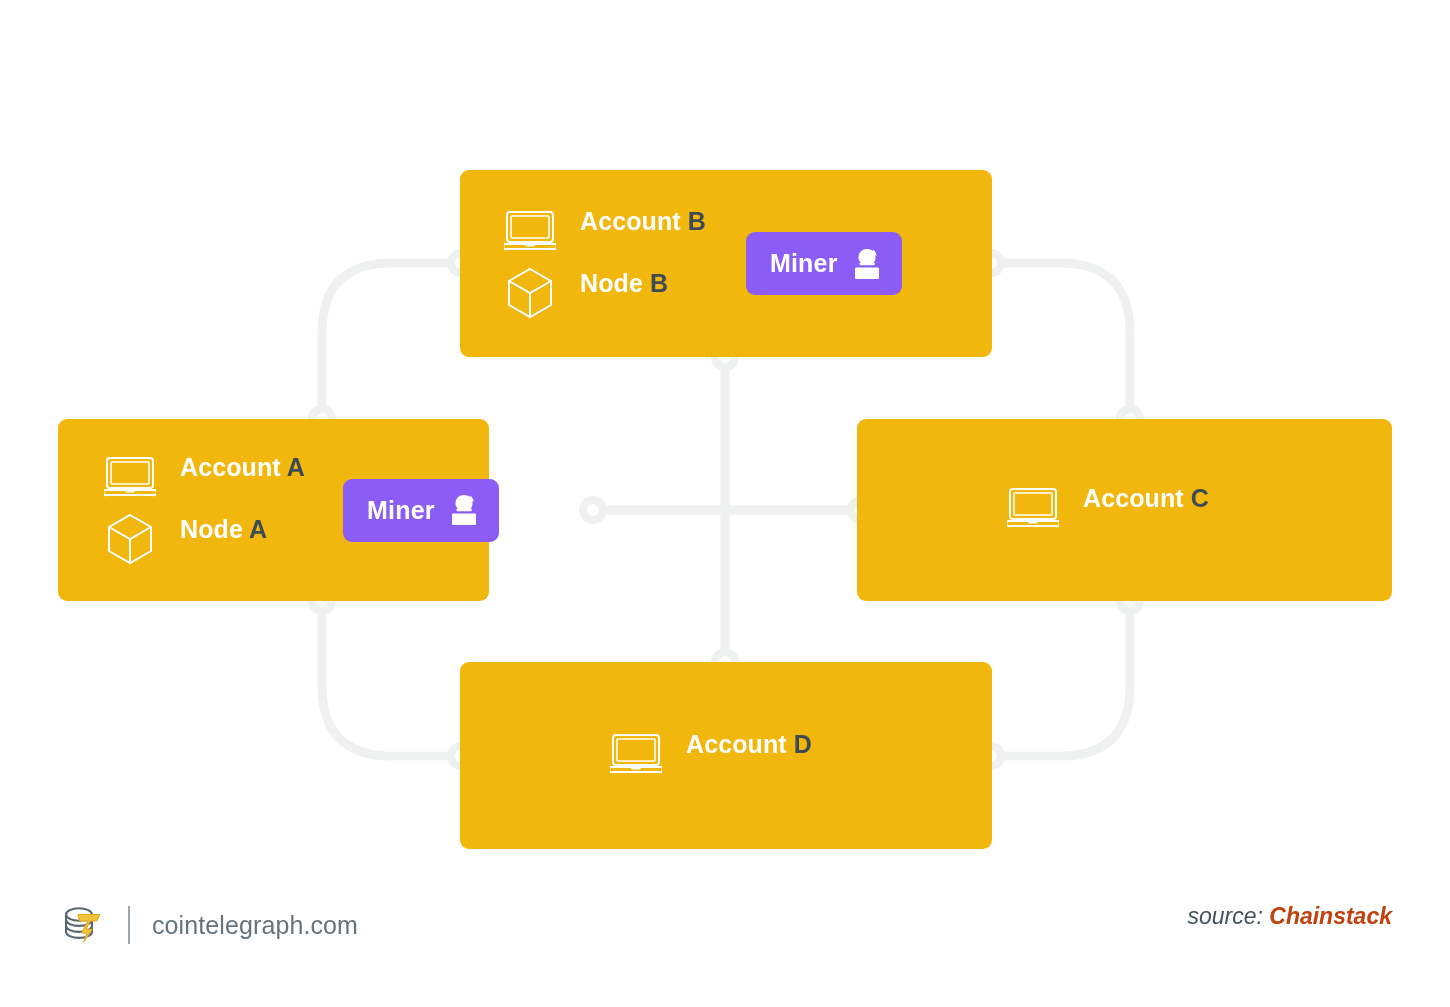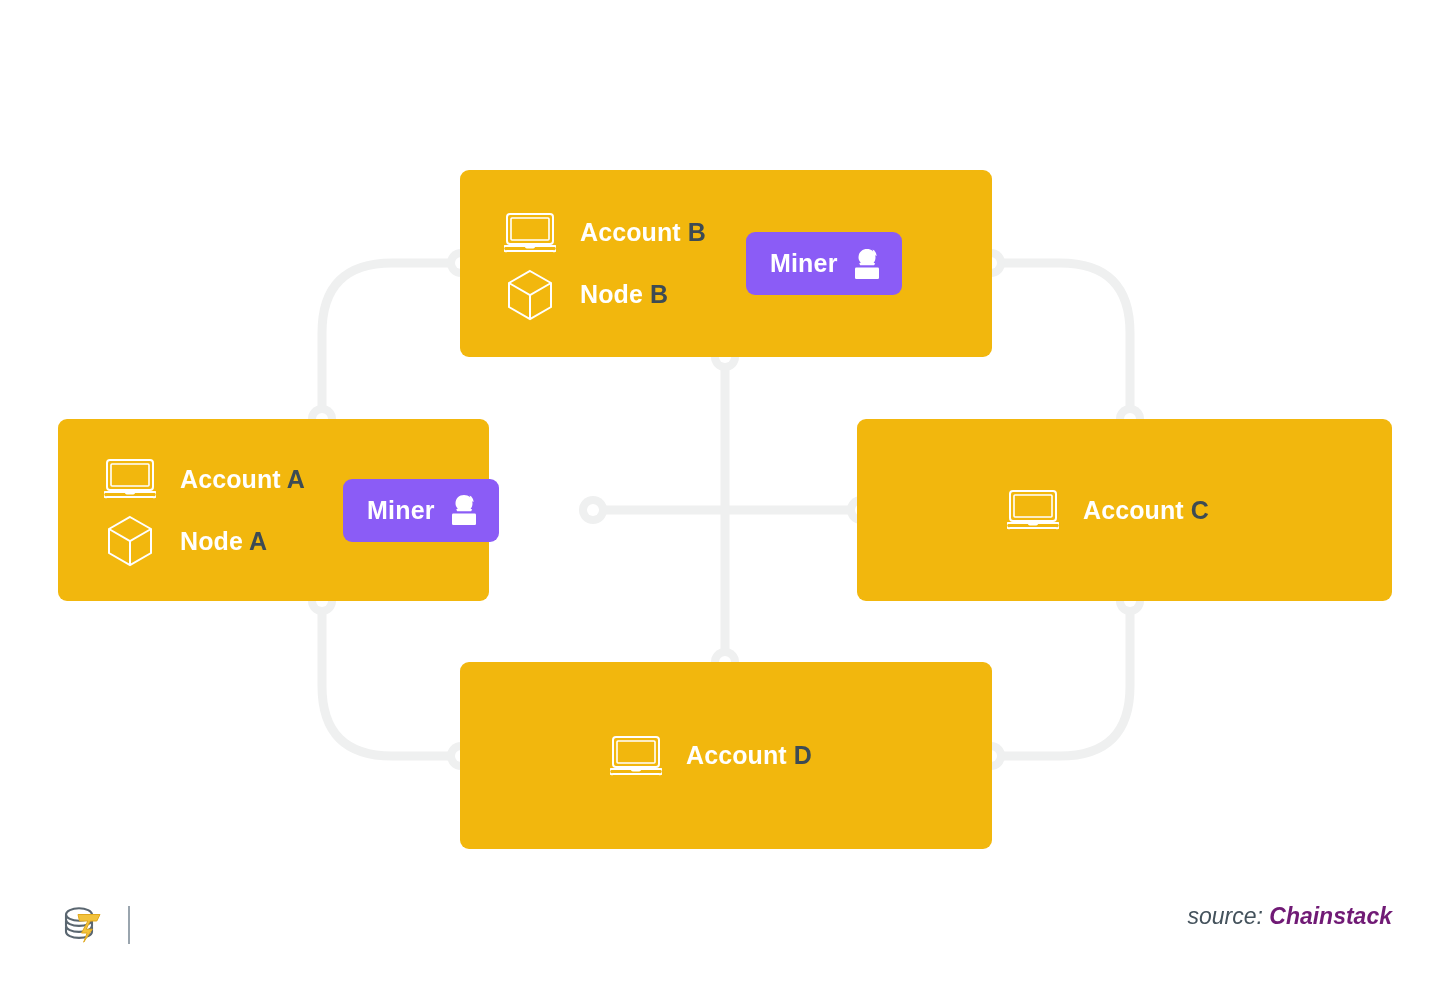--- a/index.html
+++ b/index.html
@@ -63,21 +63,21 @@
   }
 
   .rows {
     display: flex;
     flex-direction: column;
     gap: 10px;
   }
 
   .row {
     display: flex;
-    align-items: center;
+    align-items: flex-start;
     gap: 22px;
     height: 52px;
   }
 
   .icon-slot {
     width: 56px;
     height: 48px;
     display: flex;
     align-items: center;
     justify-content: center;
@@ -152,21 +152,21 @@
   #footer-right {
     position: absolute;
     right: 58px;
     top: 8px;
     font-size: 23px;
     font-style: italic;
     color: #44525C;
   }
   #footer-right .src-name {
     font-weight: bold;
-    color: #701a75;
+    color: #c2410c;
   }
 </style>
 </head>
 <body>
 
 <div id="canvas">
 
 
   <svg id="connectors" viewBox="0 0 1450 1007" width="1450" height="1007">
     <g fill="none" stroke="#EFF0F0" stroke-width="9" stroke-linecap="round">
@@ -373,20 +373,21 @@
           <g fill="none" stroke="#5A6670" stroke-width="2.1">
             <ellipse cx="19" cy="12.5" rx="13" ry="6.2"></ellipse>
             <path d="M6 12.5 v5.2 c0 3.4 5.8 6.2 13 6.2 s13 -2.8 13 -6.2 v-5.2"></path>
             <path d="M6 18.5 v5.2 c0 3.4 5.8 6.2 13 6.2 s13 -2.8 13 -6.2 v-5.2"></path>
             <path d="M6 24.5 v5.2 c0 3.4 5.8 6.2 13 6.2 s13 -2.8 13 -6.2 v-5.2"></path>
           </g>
           <path d="M18 12.5 h22 l-3.2 6.5 h-6.6 l-4 8.2 h6.1 l-8.6 13 l3.4 -9.2 h-5.6 l6.4 -12 h-8.4 z" fill="#F2C23C" stroke="#E0A81E" stroke-width="1"></path>
         </svg>
       </span>
       <span id="footer-divider"></span>
+      <span id="footer-url">cointelegraph.com</span>
     </div>
     <div id="footer-right">
       <span>source:</span>
       <span class="src-name">Chainstack</span>
     </div>
   </div>
 
 </div>
 
 </body></html>

